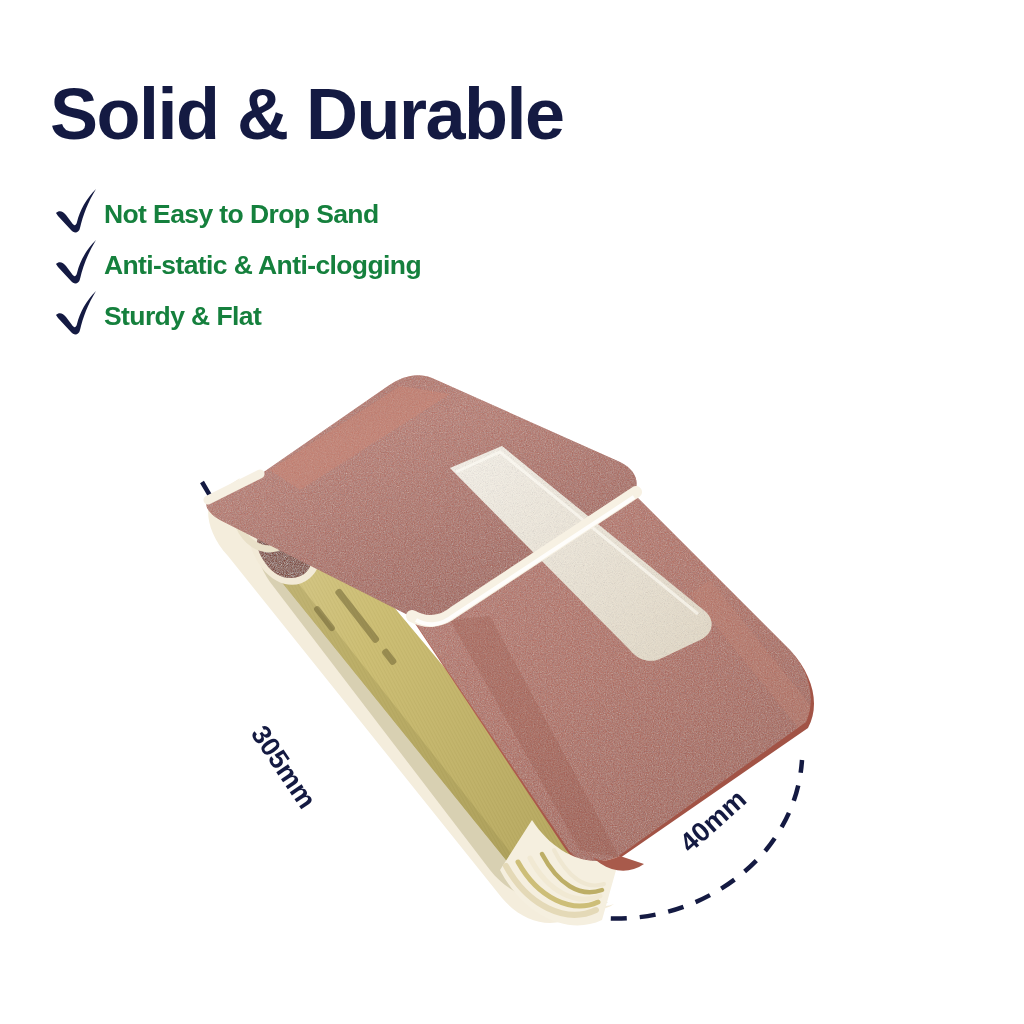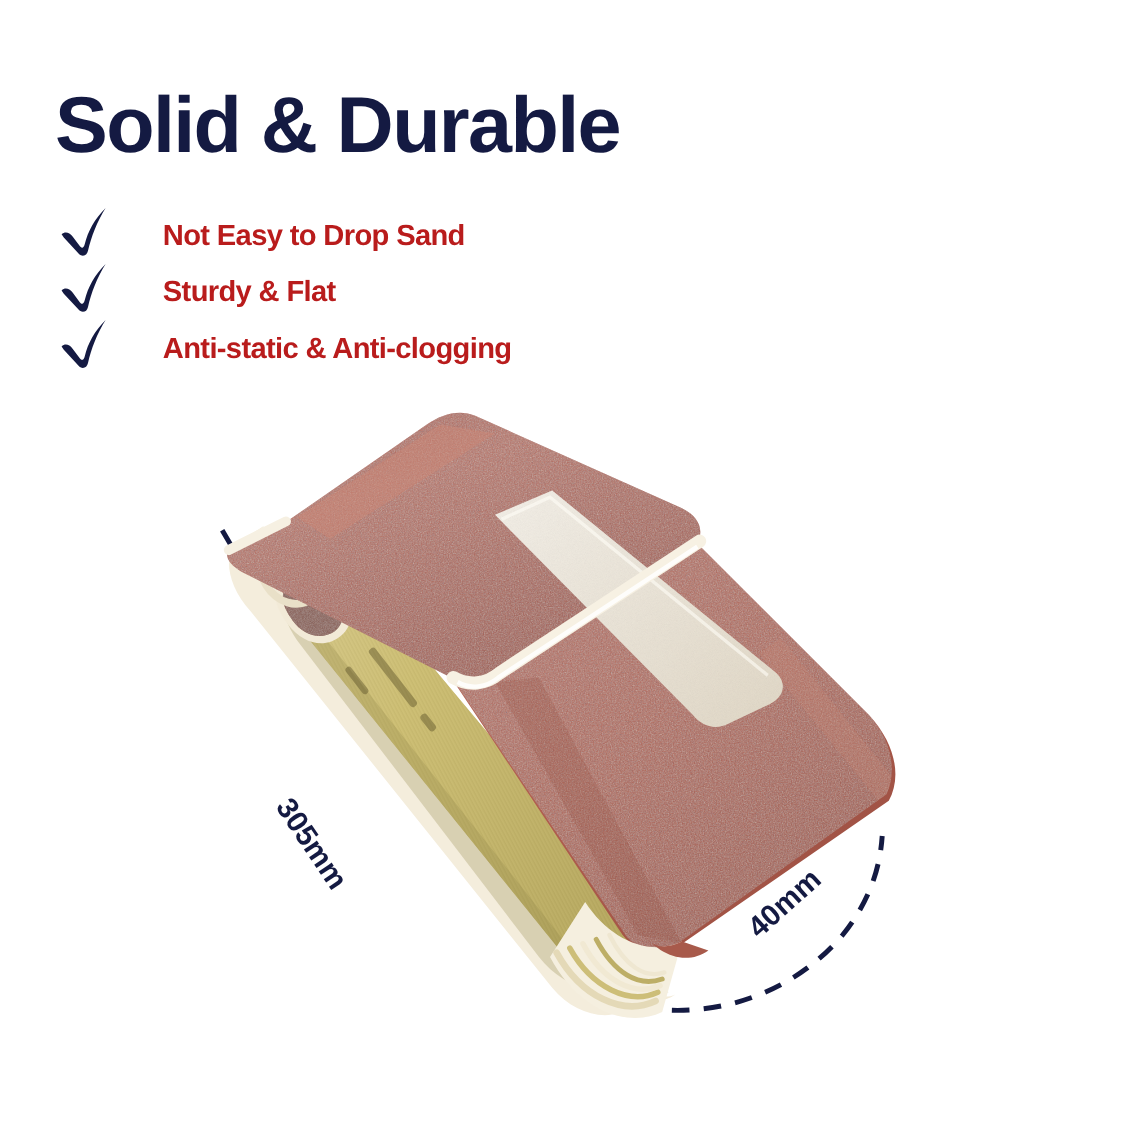--- a/index.html
+++ b/index.html
@@ -23,24 +23,23 @@
   .features{position:absolute;left:52px;top:188px;}
   .feature{
     position:relative;height:51px;
     display:flex;align-items:center;
   }
   .check{
     position:relative;width:52px;height:46px;flex:0 0 52px;
   }
   .check svg{position:absolute;left:0;top:-6px;}
   .feat-label{
-    font-size:26.5px;font-weight:bold;color:#b91c1c;
+    font-size:26.5px;font-weight:bold;color:#15803d;
     letter-spacing:-0.6px;white-space:nowrap;
     transform:translateY(1px);
-    margin-left:44px;
   }
 
   
   .photo{position:absolute;left:150px;top:350px;width:720px;height:620px;}
   .photo svg{position:absolute;left:0;top:0;}
 
   .dimlabel{
     position:absolute;
     font-size:27px;font-weight:bold;color:#141A42;
     letter-spacing:0px;white-space:nowrap;
@@ -70,32 +69,32 @@
     </div>
 
     <div class="feature">
       <span class="check">
         <svg width="52" height="52" viewBox="0 0 52 52">
           <path d="M4 28 C7 25 11 26 14 30 L20 38 C22 41 24 41 25 37
                    C28 25 34 14 44 4 C36 17 31 30 28 43
                    C27 48 22 49 19 45 L6 31 Z" fill="#141A42"></path>
         </svg>
       </span>
-      <span class="feat-label">Sturdy &amp; Flat</span>
+      <span class="feat-label">Anti-static &amp; Anti-clogging</span>
     </div>
 
     <div class="feature">
       <span class="check">
         <svg width="52" height="52" viewBox="0 0 52 52">
           <path d="M4 28 C7 25 11 26 14 30 L20 38 C22 41 24 41 25 37
                    C28 25 34 14 44 4 C36 17 31 30 28 43
                    C27 48 22 49 19 45 L6 31 Z" fill="#141A42"></path>
         </svg>
       </span>
-      <span class="feat-label">Anti-static &amp; Anti-clogging</span>
+      <span class="feat-label">Sturdy &amp; Flat</span>
     </div>
 
   </div>
 
   <div class="photo">
     <svg width="720" height="620" viewBox="0 0 720 620">
       <defs>
 
         <filter id="grit" x="-10%" y="-10%" width="120%" height="120%">
           <feTurbulence type="fractalNoise" baseFrequency="0.85" numOctaves="4" seed="7" result="n"></feTurbulence>

